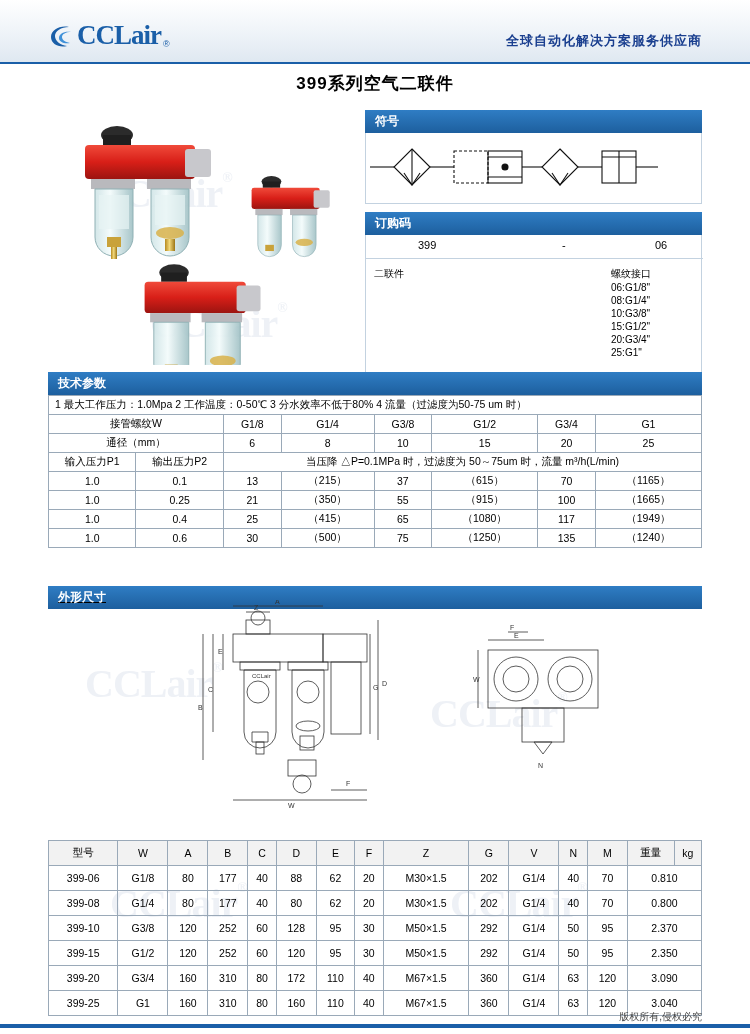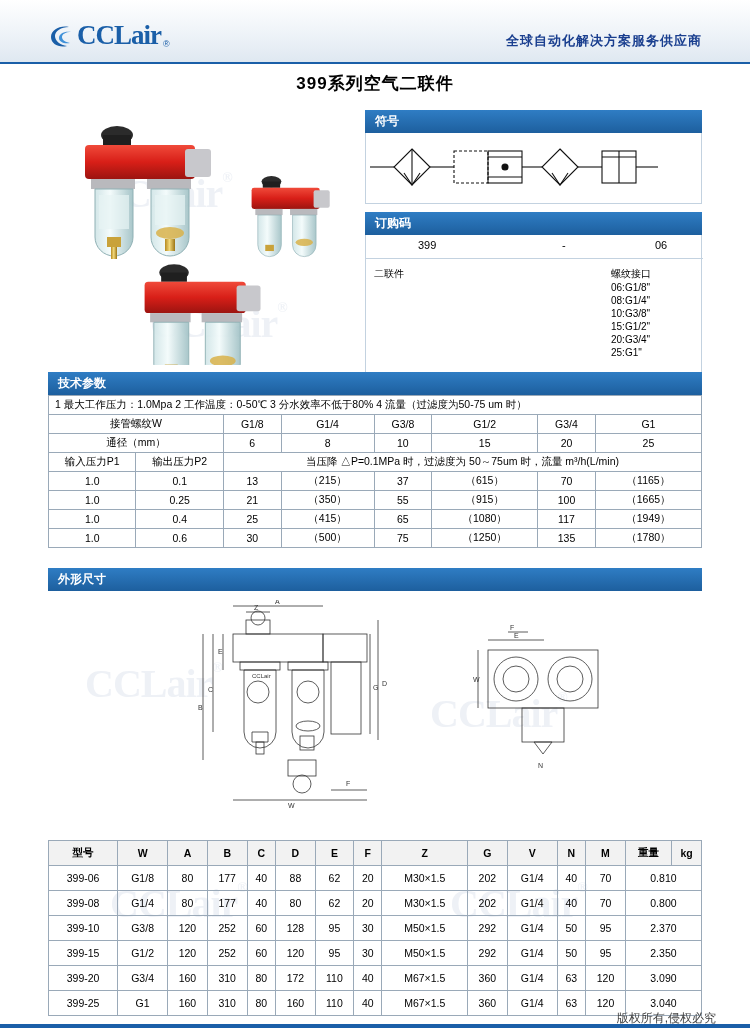--- a/index.html
+++ b/index.html
@@ -68,36 +68,36 @@
   
   .photos{position:absolute;left:55px;top:105px;width:300px;height:260px;}
 
   
   .tech{position:absolute;left:48px;top:372px;width:654px;}
   table{border-collapse:collapse;width:100%;font-size:10.5px;}
   td,th{border:1px solid #9aa9b8;text-align:center;padding:2px 1px;font-weight:normal;}
   .tech .cond td{border:1px solid #9aa9b8;text-align:left;padding:2px 6px;}
 
   
-  .dim-bar{position:absolute;left:48px;top:568px;width:654px;}
+  .dim-bar{position:absolute;left:48px;top:586px;width:654px;text-decoration:underline;}
   .drawing{position:absolute;left:48px;top:600px;width:654px;height:230px;}
 
   
   .btbl{position:absolute;left:48px;top:840px;width:654px;}
   .btbl td{height:20px;}
-  .btbl .hd td{background:#f2f2f2;font-weight:bold;}
+  .btbl .hd td{background:#f2f2f2;font-weight:normal;}
 
   
   .footer-page{
     position:absolute;left:0;top:998px;width:750px;text-align:center;
     font-size:10px;color:#333;
   }
   .footer-page .tri{color:#e06000;}
   .footer-rights{
-    position:absolute;right:34px;top:1010px;font-size:12px;color:#444;
+    position:absolute;right:48px;top:1010px;font-size:10px;color:#444;
   }
   .footer-line{position:absolute;left:0;top:1024px;width:750px;height:4px;background:#1a5fa8;}
 
   
   .wm{
     position:absolute;font-family:"Liberation Serif",serif;font-weight:bold;
     color:rgba(120,150,185,0.13);font-size:40px;letter-spacing:-1px;
     pointer-events:none;user-select:none;
   }
   .wm small{font-size:14px;vertical-align:top;}
@@ -307,21 +307,21 @@
         <td>（1949）</td>
       </tr>
       <tr>
         <td>1.0</td>
         <td>0.6</td>
         <td>30</td>
         <td>（500）</td>
         <td>75</td>
         <td>（1250）</td>
         <td>135</td>
-        <td>（1780）</td>
+        <td>（1240）</td>
       </tr>
     </tbody>
       </table>
   </div>
 
   <div class="dim-bar">
     <div class="bar">外形尺寸</div>
   </div>
 
   <div class="drawing">

